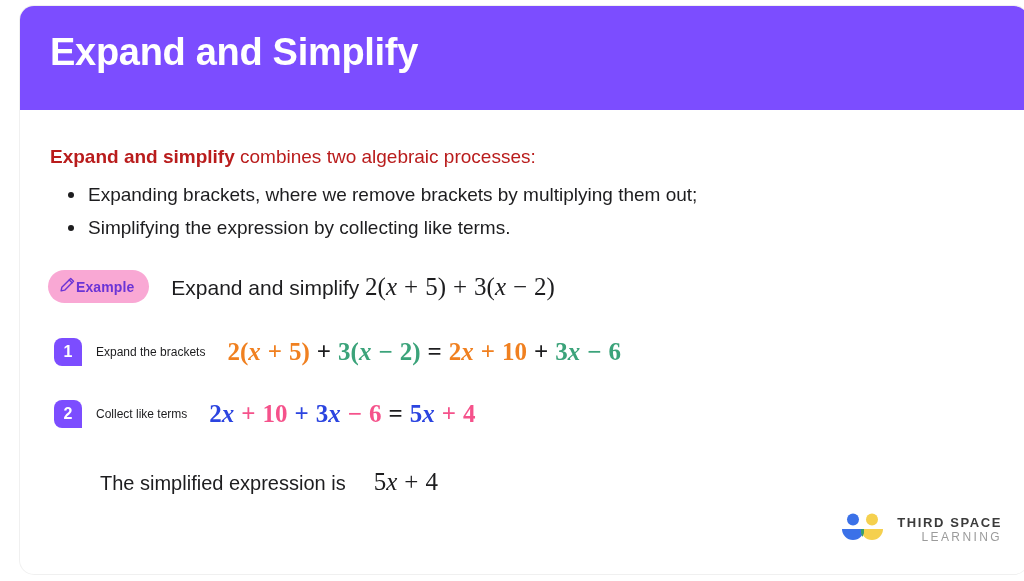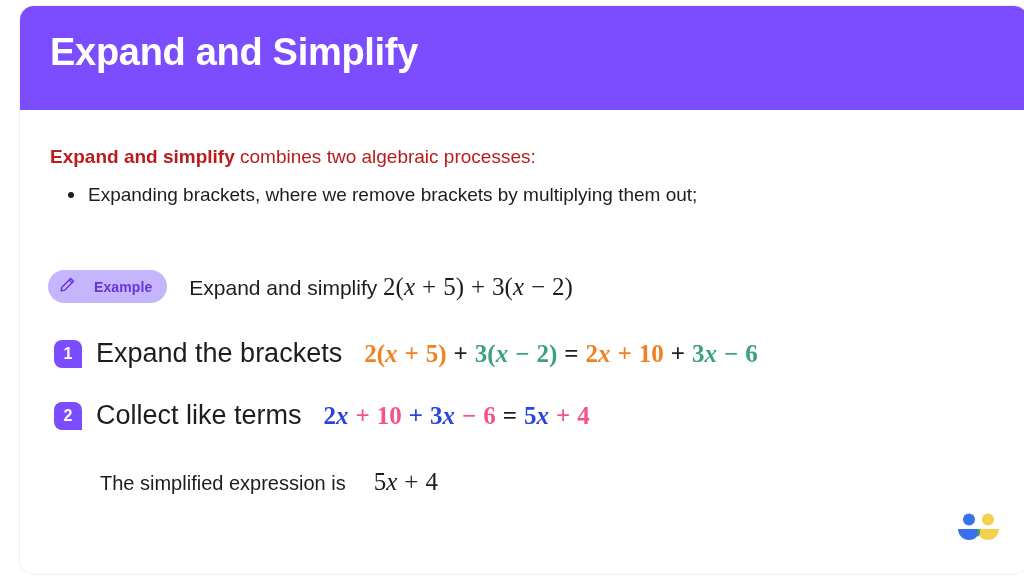--- a/index.html
+++ b/index.html
@@ -96,22 +96,22 @@
   .example-row {
     position: absolute;
     left: 28px;
     top: 160px;
     display: flex;
     align-items: center;
   }
   .example-badge {
     display: flex;
     align-items: center;
-    gap: 18px;
-    background: #c4b5fd;
+    gap: 0;
+    background: #f9a8d4;
     border-radius: 999px;
     padding: 6px 15px 6px 11px;
     box-shadow: 0 0 0 3px #ffffff;
   }
   .example-badge .pencil { display: block; }
   .example-label {
     font-size: 14px;
     font-weight: bold;
     color: #6b34d6;
     letter-spacing: 0.1px;
@@ -141,21 +141,21 @@
     font-size: 16px;
     font-weight: bold;
     display: flex;
     align-items: center;
     justify-content: center;
     border-radius: 8px 8px 0 8px;
     flex: none;
   }
   .step-label {
     margin-left: 14px;
-    font-size: 27px;
+    font-size: 12px;
     color: #1d1d1f;
     white-space: nowrap;
   }
   .step-math {
     margin-left: 22px;
     white-space: nowrap;
   }
 
   .conclusion {
     position: absolute;
@@ -219,20 +219,23 @@
     <div class="header-title">Expand and Simplify</div>
   </div>
 
   <div class="body">
 
     <div class="intro"><b>Expand and simplify</b><span> combines two algebraic processes:</span></div>
 
     <ul class="bullets">
       <li>
         <span class="dot"></span><b>Expanding brackets</b><span>, where we remove brackets by multiplying them out;</span>
+      </li>
+      <li>
+        <span class="dot"></span><b>Simplifying</b><span> the expression by </span><b>collecting like terms</b><span>.</span>
       </li>
     </ul>
 
     <div class="example-row">
       <div class="example-badge">
         <span class="pencil">
           <svg width="17" height="17" viewBox="0 0 24 24" fill="none" stroke="#6B34D6" stroke-width="2" stroke-linecap="round" stroke-linejoin="round">
             <path d="M16.5 3.5l4 4L8 20l-5 1 1-5z"></path>
             <path d="M14.5 5.5l4 4"></path>
           </svg>
@@ -265,16 +268,20 @@
     <div class="logo">
       <span>
         <svg width="46" height="32" viewBox="0 0 46 32">
           <circle cx="13" cy="7.5" r="6" fill="#3B71E8"></circle>
           <circle cx="32" cy="7.5" r="6" fill="#F5D04E"></circle>
           <path d="M2 17 A11 11 0 0 0 24 17 Z" fill="#3B71E8"></path>
           <path d="M21 17 A11 11 0 0 0 43 17 Z" fill="#F5D04E"></path>
           <path d="M21 17 A11 11 0 0 0 24 17 L24 17 A11.2 11.2 0 0 1 22.5 25 A11.2 11.2 0 0 1 21 17 Z" fill="#3AA06A"></path>
         </svg>
       </span>
+      <span class="logo-text">
+        <span class="logo-line1">THIRD SPACE</span>
+        <span class="logo-line2">LEARNING</span>
+      </span>
     </div>
 
   </div>
 </div>
 
 </body></html>

